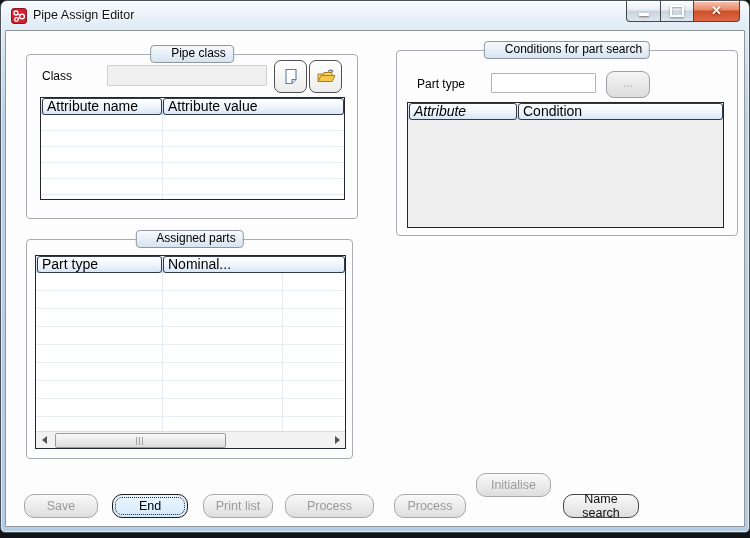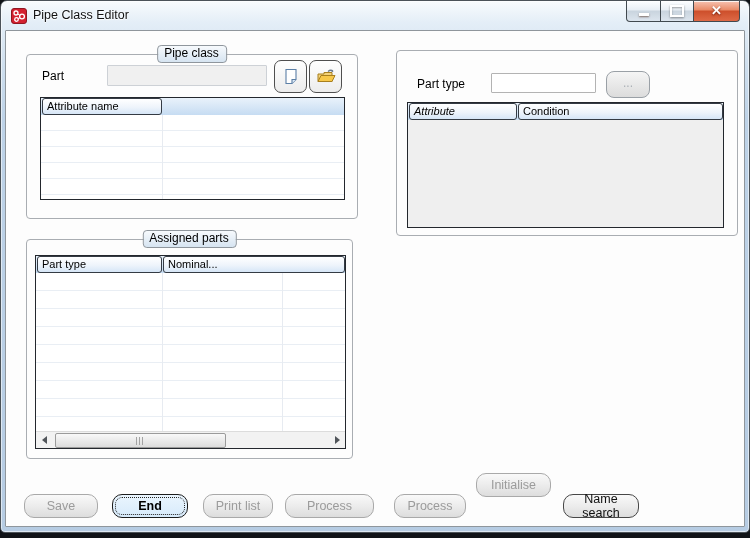--- a/index.html
+++ b/index.html
@@ -26,35 +26,35 @@
   .glyph-min{display:block; width:10px; height:3px; background:#fff; box-shadow:0 1px 2px rgba(60,20,0,.55); margin-top:7px;}
   .glyph-max{display:block; width:10px; height:8px; border:2px solid #fff; box-shadow:0 1px 2px rgba(0,0,0,.4), inset 0 1px 2px rgba(0,0,0,.35); background:transparent;}
   .glyph-close{color:#fff; font-size:13px; font-weight:bold; text-shadow:0 1px 2px rgba(80,10,0,.7); line-height:18px;}
   
   .client{position:absolute; left:4px; right:4px; top:29px; bottom:5px;
     background:#fdfdfd; border:1px solid #8f969c; border-radius:1px;}
   
   .group{position:absolute; border:1px solid #a9adb2; border-radius:4px; background:#fdfdfd;}
   .group-title{position:absolute; top:-10px; left:50%; transform:translateX(-50%);
     background:linear-gradient(180deg,#f7fafd,#d6e4f1); border:1px solid #8f969d; border-radius:4px;
-    padding:1px 7px 2px 6px; font-size:12px; color:#000; white-space:nowrap; line-height:13px;}
+    padding:1px 7px 2px 20px; font-size:12px; color:#000; white-space:nowrap; line-height:13px;}
   .field-label{position:absolute; font-size:12px; color:#000;}
   .text-input{position:absolute; font-size:12px; padding:2px 4px; box-sizing:border-box; border-radius:1px; font-family:"Liberation Sans", sans-serif;}
   .text-input.disabled{background:#f0f0f0; border:1px solid #cdd1d6; color:#555;}
   .text-input.enabled{background:#fff; border:1px solid #b3b3b3; color:#000;}
   .icon-btn{position:absolute; width:31px; height:31px; border:1px solid #4f4f4f; border-radius:7px;
     background:linear-gradient(180deg,#ffffff,#ececec); display:flex; align-items:center; justify-content:center; cursor:pointer;}
   .browse-btn{position:absolute; width:42px; height:25px; border:1px solid #9aa0a6; border-radius:8px;
     background:linear-gradient(180deg,#f5f5f5,#dcdcdc); color:#aab0b6; font-size:12px; text-align:center; line-height:22px;}
   
   .vtable{position:absolute; border:1px solid #23272d; background:#fff; box-sizing:border-box; overflow:hidden;}
   .thead{display:flex; height:17px; background:linear-gradient(180deg,#e9f2fb,#c6dcf2); padding:0;}
   .th{box-sizing:border-box; border:1px solid #343b44; border-radius:3px; margin:0 0 0 1px; margin-top:0px;
     background:linear-gradient(180deg,#ffffff 0%,#eef4fb 55%,#d6e6f7 100%);
-    font-size:11px; color:#000; padding:0px 4px; line-height:15px; white-space:nowrap; overflow:hidden;}
+    font-size:14px; color:#000; padding:0px 4px; line-height:15px; white-space:nowrap; overflow:hidden;}
   .th.flex{flex:1;}
   .tbody{position:relative;}
   .rowlines16{background-image:repeating-linear-gradient(180deg,#ffffff 0px,#ffffff 15px,#e9eef4 15px,#e9eef4 16px);}
   .rowlines18{background-image:repeating-linear-gradient(180deg,#ffffff 0px,#ffffff 17px,#e9eef4 17px,#e9eef4 18px);}
   .colline{position:absolute; top:0; bottom:0; width:1px; background:#e7ebf1;}
   .graybody{background:#efefef;}
   
   .list{position:absolute; border:1px solid #8a8f94; background:#f0f0f0; box-sizing:border-box;}
   .list-header{height:19px; background:linear-gradient(180deg,#fbfdfe 0%,#e9f2fa 55%,#c7dcf0 100%); border-bottom:1px solid #a9bed3;}
   
@@ -66,83 +66,85 @@
   .sb-thumb{position:absolute; top:1px; height:13px; border:1px solid #9b9b9b; border-radius:2px;
     background:linear-gradient(180deg,#f9f9f9,#dcdcdc); display:flex; align-items:center; justify-content:center;}
   .grip{width:9px; height:8px; background:repeating-linear-gradient(90deg,#a3a3a3 0 1px,transparent 1px 3px);}
   
   .dlg-btn{position:absolute; height:24px; border-radius:10px; font-size:12.5px; text-align:center;
     box-sizing:border-box; background:linear-gradient(180deg,#f9f9f9 0%,#ececec 50%,#dddddd 100%);
     display:flex; align-items:center; justify-content:center; font-family:"Liberation Sans", sans-serif; cursor:default;}
   .dlg-btn.disabled{border:1px solid #a9a9a9; color:#9b9b9b;}
   .dlg-btn.enabled{border:1px solid #474747; color:#111; cursor:pointer;}
   .dlg-btn.focused{border:1px solid #1c1c1c; outline:1px dotted #222; outline-offset:-4px;
-    background:linear-gradient(180deg,#eaf5fe 0%,#d7eafb 100%); color:#000; cursor:pointer;font-weight:bold;}
+    background:linear-gradient(180deg,#eaf5fe 0%,#d7eafb 100%); color:#000; cursor:pointer;}
 </style>
 </head>
 <body>
 
 <div class="stage">
   <div class="window">
 
     <div class="titlebar">
       <svg class="app-icon" viewBox="0 0 16 16">
         <rect x="0.5" y="0.5" width="15" height="15" rx="2.5" fill="#d3202f" stroke="#8f1620"></rect>
         <g fill="none" stroke="#ffffff" stroke-width="1.3">
           <circle cx="5" cy="5" r="2"></circle>
           <circle cx="11" cy="8.5" r="2.4"></circle>
           <circle cx="5.5" cy="11.5" r="1.8"></circle>
           <path d="M6.6 6 L9.2 7.5 M6.9 10.7 L8.9 9.7" stroke-width="1"></path>
         </g>
       </svg>
-      <span class="win-title">Pipe Class Editor</span>
+      <span class="win-title">Pipe Assign Editor</span>
       <div class="caption-buttons">
         <div class="cap-btn min">
             <span class="glyph-min"></span>
           </div>
         <div class="cap-btn max">
             <span class="glyph-max"></span>
           </div>
         <div class="cap-btn close">
             <span class="glyph-close">✕</span>
           </div>
       </div>
     </div>
 
     <div class="client">
 
       <div class="group" style="left:20px; top:23px; width:330px; height:163px;">
         <div class="group-title">Pipe class</div>
-        <span class="field-label" style="left:15px; top:14px;">Part</span>
+        <span class="field-label" style="left:15px; top:14px;">Class</span>
         <input class="text-input disabled" style="left: 80px; top: 10px; width: 160px; height: 21px;" disabled="" value="">
         <div class="icon-btn" style="left:247px; top:5px;">
           <svg width="18" height="18" viewBox="0 0 18 18">
             <path d="M4 1.5 h10 v10 l-4 4 h-6 z" fill="#ffffff" stroke="#5b7fa6" stroke-width="1.1"></path>
             <path d="M14 11.5 h-4 v4" fill="#dbe8f6" stroke="#5b7fa6" stroke-width="1.1"></path>
           </svg>
         </div>
         <div class="icon-btn" style="left:282px; top:5px;">
           <svg width="20" height="18" viewBox="0 0 20 18">
             <path d="M2 6 h6 v-1.5 h8 v9 h-14 z" fill="#f3d27a" stroke="#a87f1d" stroke-width="1"></path>
             <path d="M2 13.5 L5 7.5 h14 l-3 6 z" fill="#f7c84a" stroke="#a87f1d" stroke-width="1"></path>
             <path d="M12 3.5 q3 -2.5 5 0" fill="none" stroke="#6b7b8c" stroke-width="1.3"></path>
             <path d="M16.3 2 l1 1.6 -1.9 .4 z" fill="#6b7b8c"></path>
           </svg>
         </div>
         <div class="vtable" style="left:13px; top:42px; width:305px; height:103px;">
           <div class="thead">
             <div class="th" style="width:120px;">Attribute name</div>
+            <div class="th flex">Attribute value</div>
           </div>
           <div class="tbody rowlines16" style="height:84px;">
             <div class="colline" style="left:121px;"></div>
           </div>
         </div>
       </div>
 
       <div class="group" style="left:390px; top:19px; width:340px; height:184px;">
+        <div class="group-title">Conditions for part search</div>
         <span class="field-label" style="left:20px; top:26px;">Part type</span>
         <input class="text-input enabled" style="left: 94px; top: 22px; width: 105px; height: 20px;" value="">
         <div class="browse-btn" style="left:209px; top:20px;">...</div>
         <div class="vtable" style="left:10px; top:51px; width:317px; height:126px;">
           <div class="thead">
             <div class="th" style="width:108px;font-style:italic;">Attribute</div>
             <div class="th flex">Condition</div>
           </div>
           <div class="tbody graybody" style="height:107px;"></div>
         </div>

